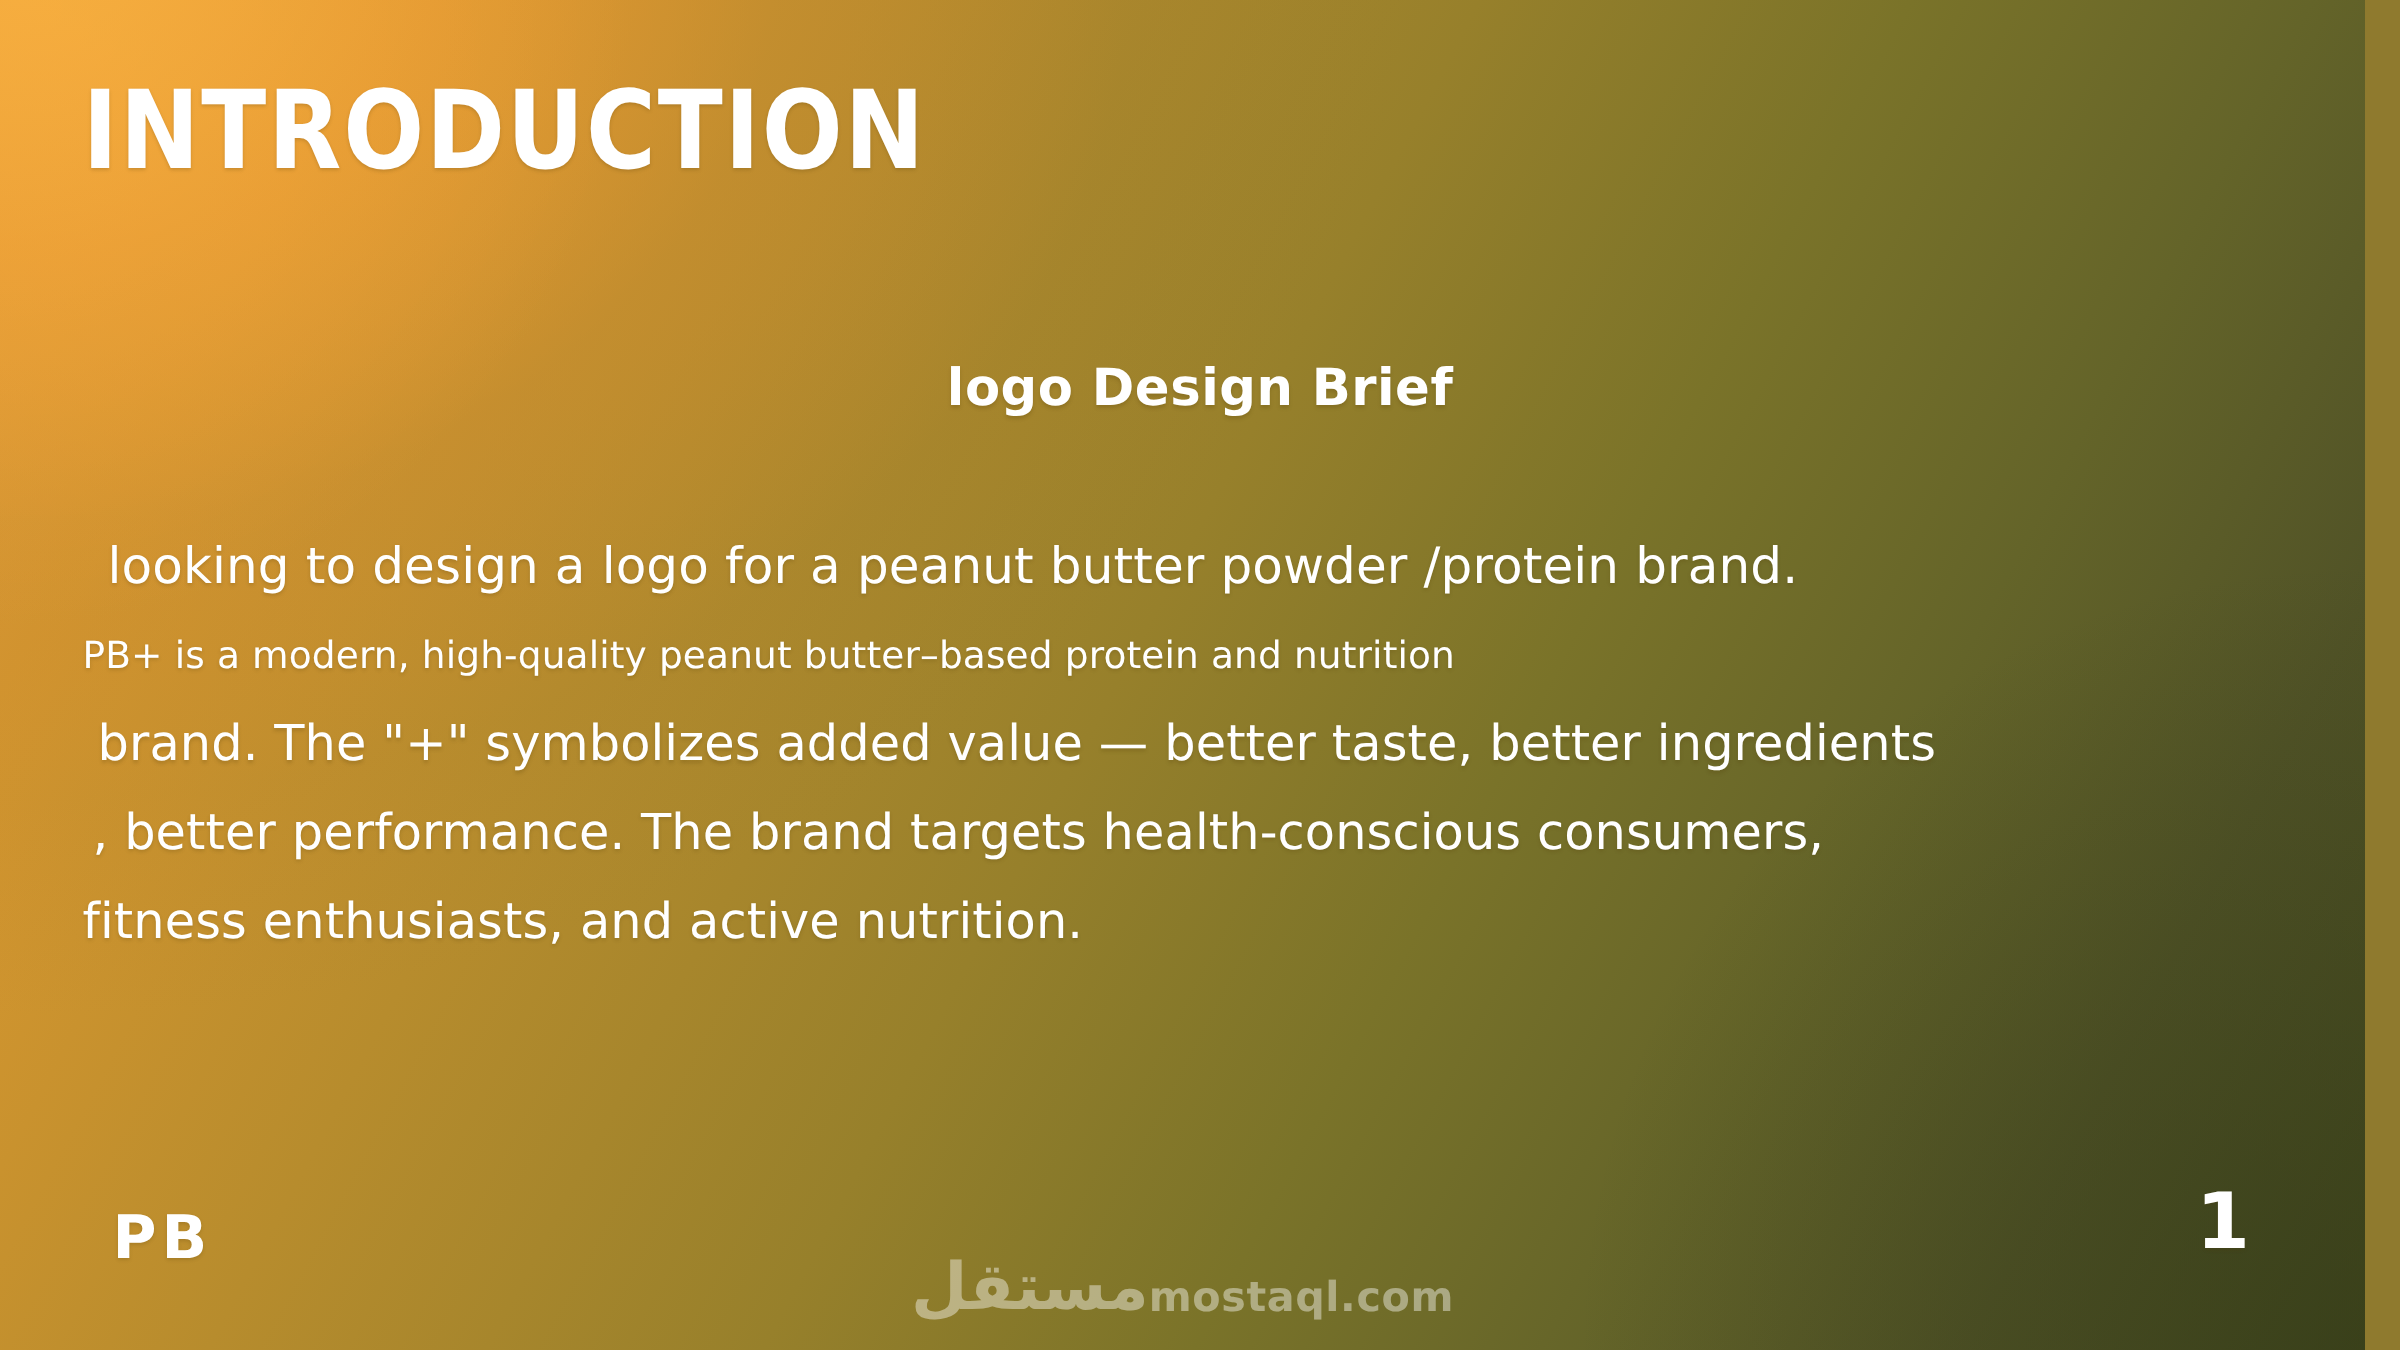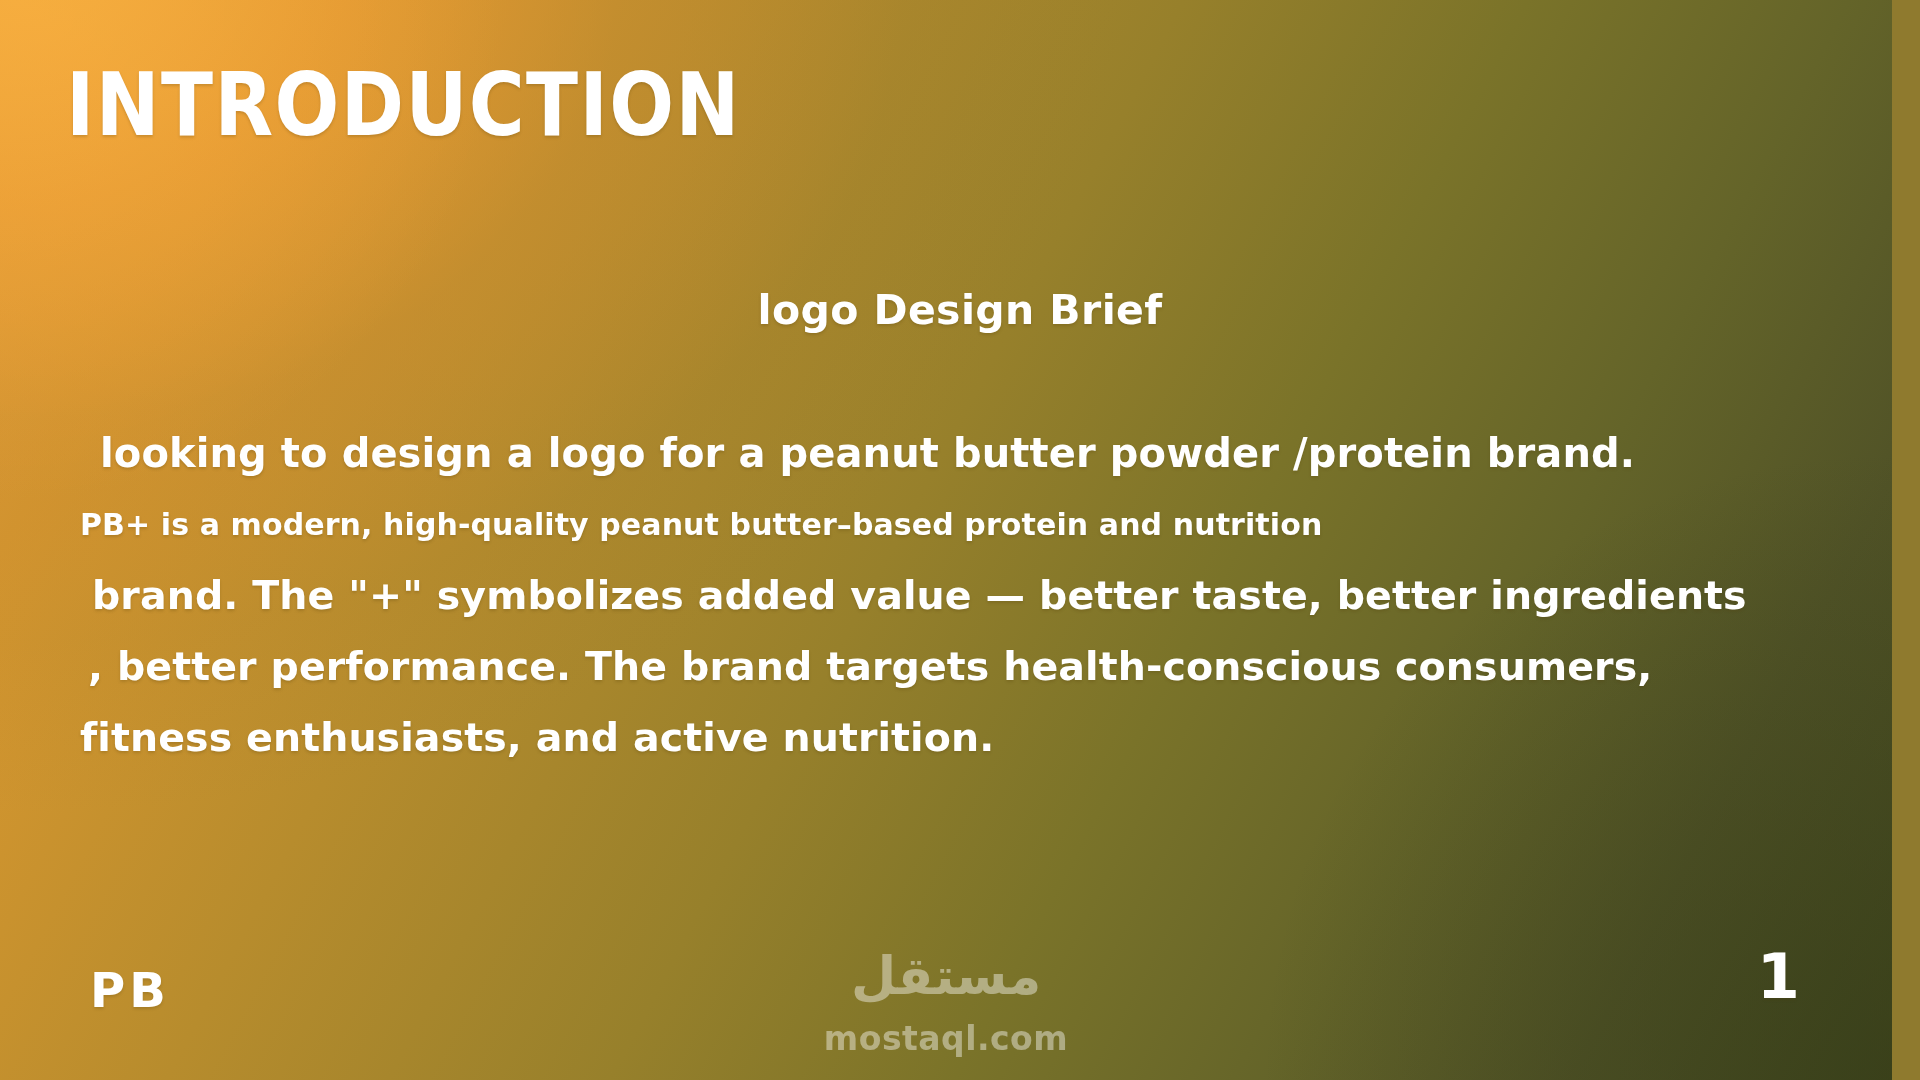--- a/index.html
+++ b/index.html
@@ -78,25 +78,25 @@
     font-weight: 700;
     font-size: 41px;
     letter-spacing: 0.4px;
     text-shadow: 0 2px 3px rgba(80,60,10,0.22);
   }
 
   
   #brief-body {
     position: absolute;
     top: 418px;
-    left: 70px;
+    left: 56px;
     width: 1790px;
     color: #ffffff;
     font-family: "DejaVu Sans", sans-serif;
-    font-weight: 700;
+    font-weight: 400;
     font-size: 40px;
     line-height: 71px;
     letter-spacing: 0.1px;
     text-shadow: 0 2px 3px rgba(80,60,10,0.22);
   }
   #brief-body .bline { display: block; white-space: nowrap; }
   #brief-body .bline.l1 { padding-left: 30px; }
   #brief-body .bline.l2 { padding-left: 10px; font-size: 30px; }
   #brief-body .bline.l3 { padding-left: 22px; font-size: 39.5px; }
   #brief-body .bline.l4 { padding-left: 18px; font-size: 39.5px; }
@@ -130,21 +130,21 @@
     text-shadow: 0 2px 3px rgba(80,60,10,0.2);
   }
 
   
   #watermark {
     position: absolute;
     left: 50%;
     bottom: 22px;
     transform: translateX(-50%);
     display: flex;
-    flex-direction: column;
+    flex-direction: row;
     align-items: center;
     opacity: 0.42;
     pointer-events: none;
     user-select: none;
   }
   #watermark-arabic {
     color: #ffffff;
     font-family: "DejaVu Sans", sans-serif;
     font-weight: 700;
     font-size: 52px;

